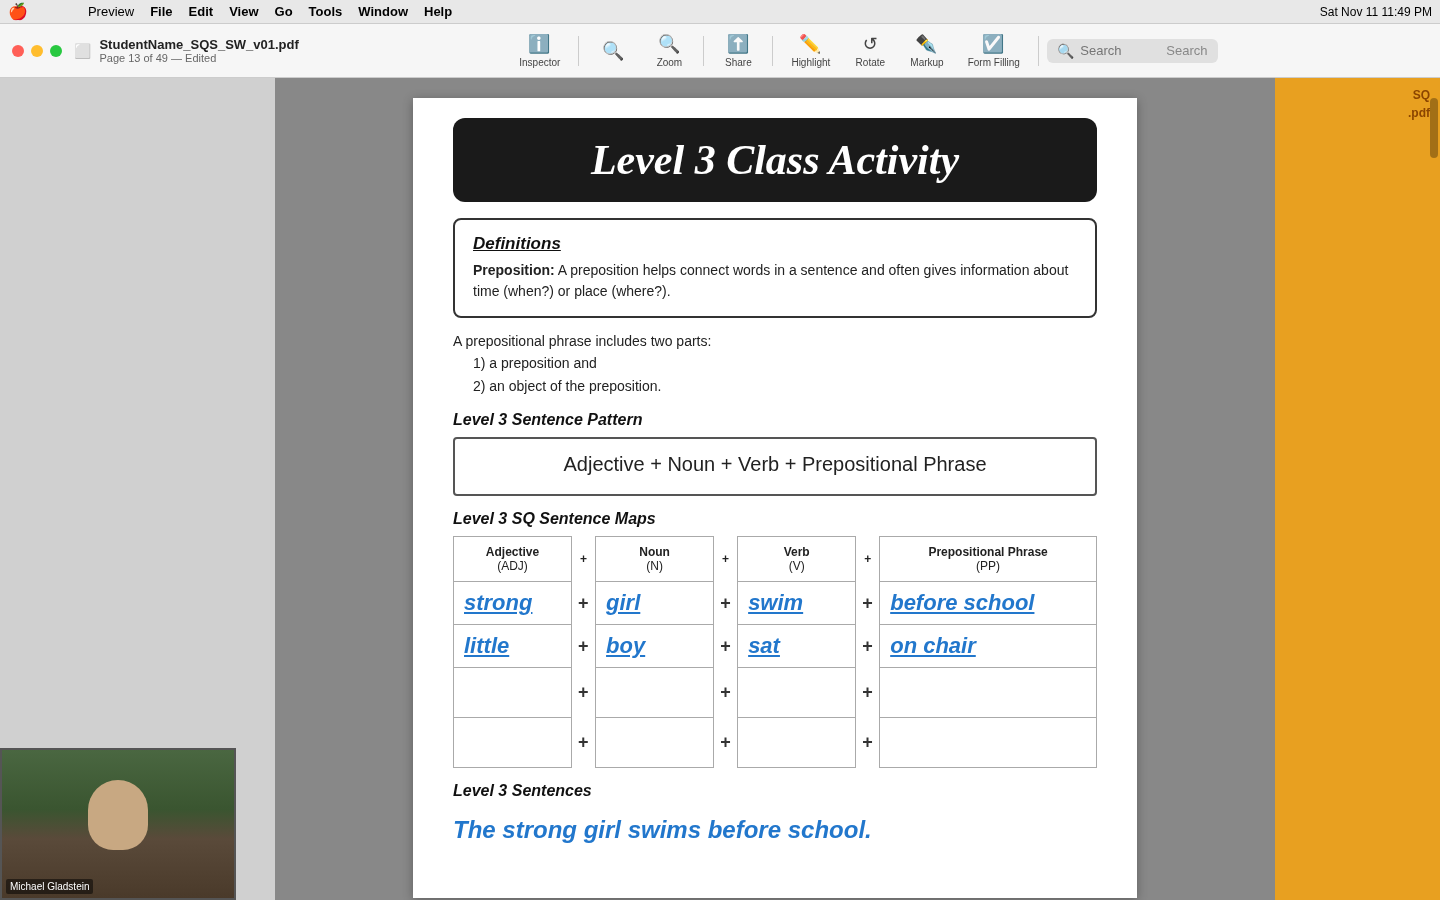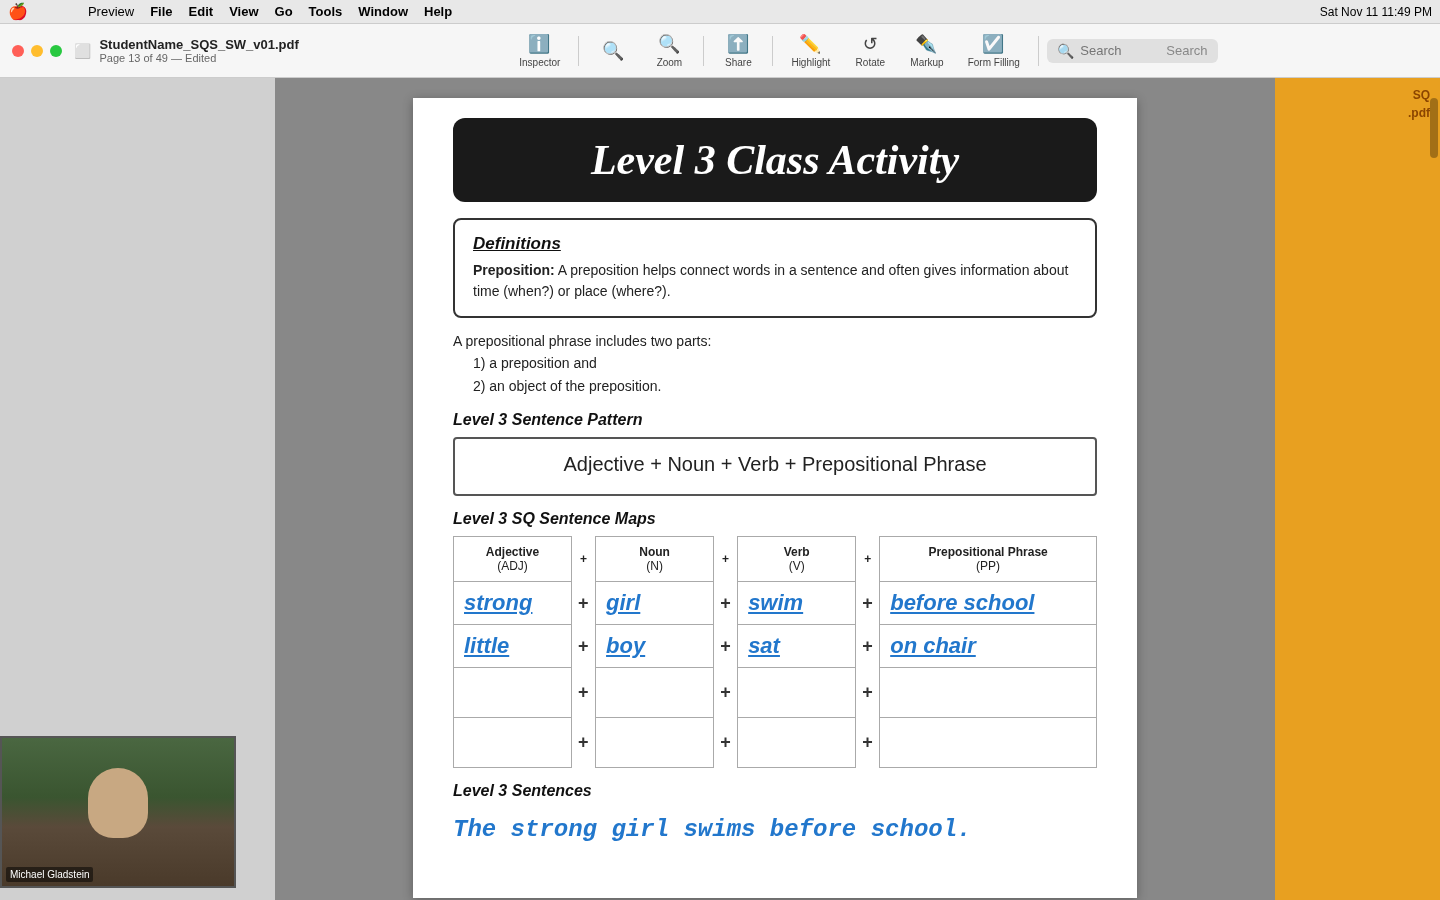--- a/index.html
+++ b/index.html
@@ -140,21 +140,21 @@
     .left-panel {
       width: 275px;
       background: #d0d0d0;
       height: 100%;
       position: relative;
     }
 
     
     .webcam {
       position: absolute;
-      bottom: 12px;
+      bottom: 0;
       left: 0;
       width: 236px;
       height: 152px;
       background: #a16207;
       border: 2px solid #555;
       overflow: hidden;
       z-index: 50;
     }
     .webcam-person {
       width: 100%;
@@ -328,21 +328,20 @@
       min-width: 110px;
     }
 
     
     .level3-sentence {
       color: #2277cc;
       font-style: italic;
       font-size: 24px;
       font-weight: 700;
       margin-top: 16px;
-      font-family: Liberation Mono, monospace;
     }
 
     
     .right-panel {
       width: 165px;
       background: #e8a020;
       height: 100%;
       position: relative;
       display: flex;
       flex-direction: column;

